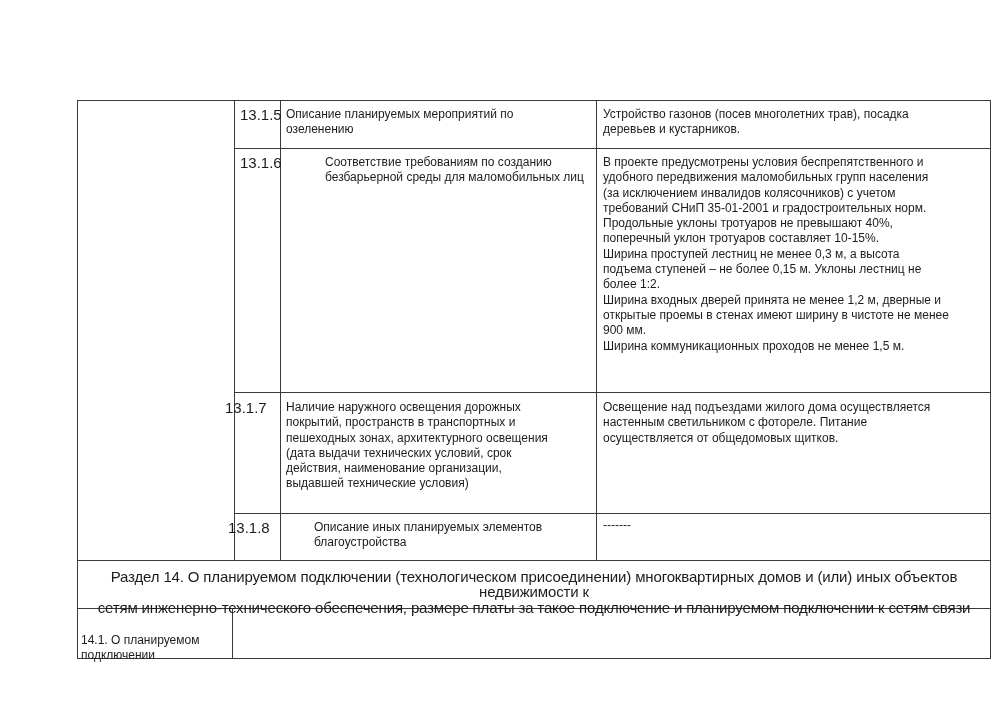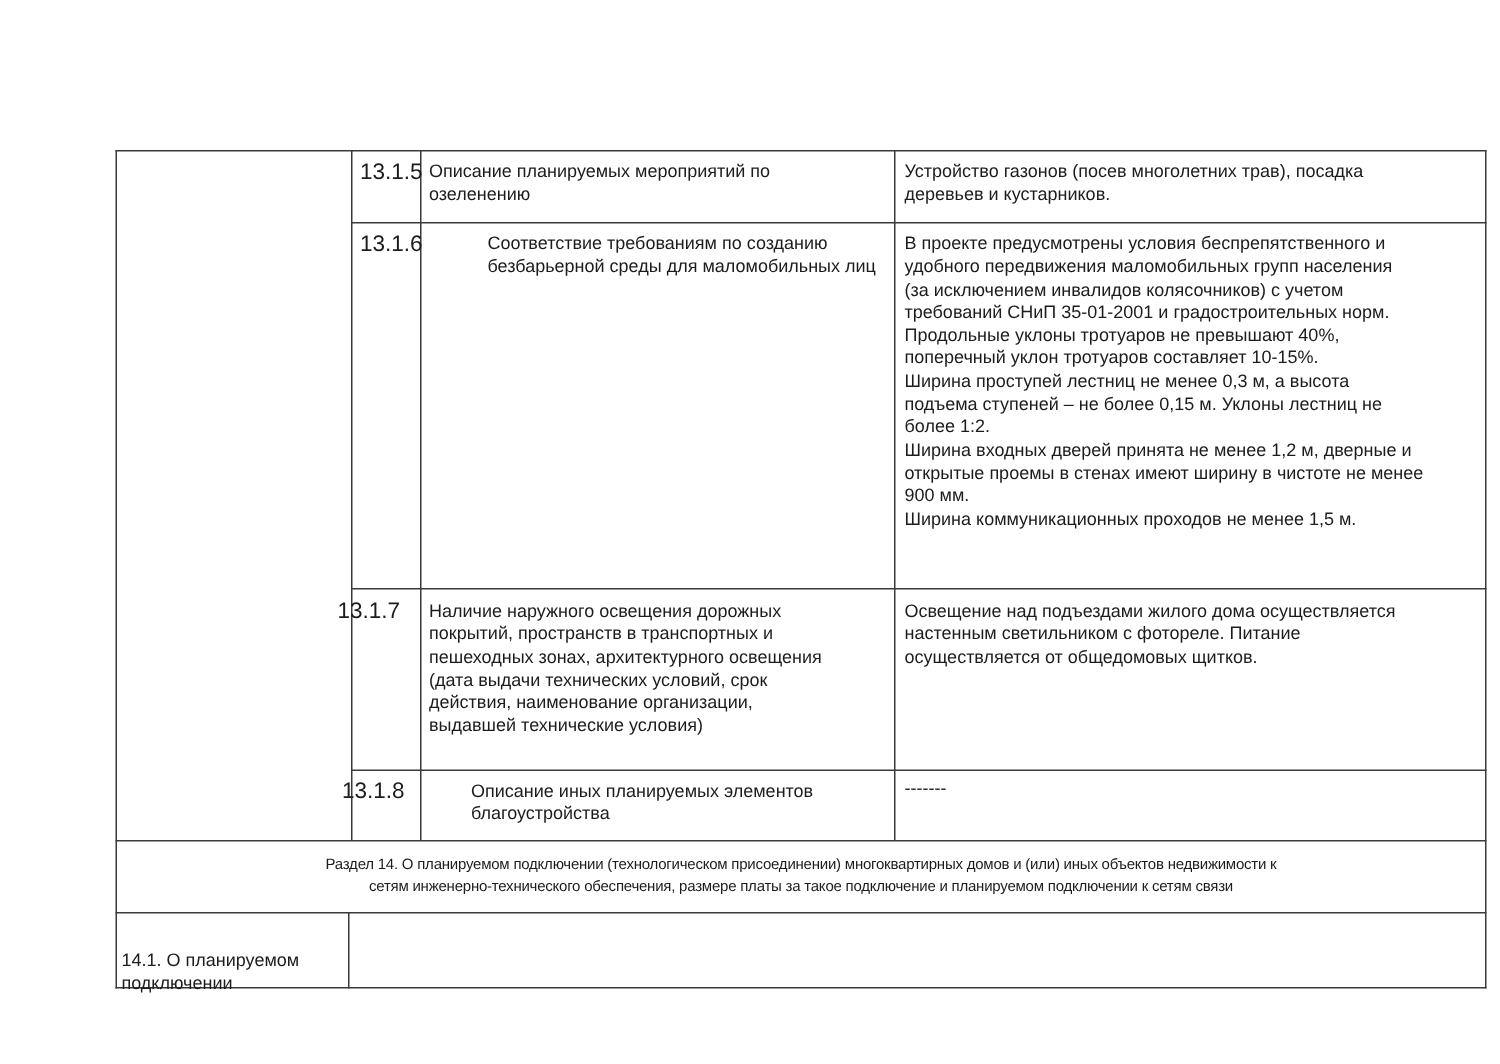--- a/index.html
+++ b/index.html
@@ -12,21 +12,21 @@
     .page { position: absolute; left: 0; top: 0; width: 1000px; height: 709px; }
     .line { position: absolute; background: #3a3a3a; }
     .h { height: 1px; }
     .v { width: 1px; }
     .txt {
       position: absolute; font-size: 12px; line-height: 15.3px;
       white-space: pre-line; color: #1c1c1c;
     }
     .num { font-size: 15px; }
     .center { text-align: center; }
-    .narrow { font-size: 10px; letter-spacing: -0.15px; }
+    .narrow { font-size: 15px; letter-spacing: -0.15px; }
   </style>
 </head>
 <body>
 
 <div class="page">
 
   <div class="line h" style="left:77px; top:100px; width:914px;"></div>
   <div class="line v" style="left:77px; top:100px; height:559px;"></div>
   <div class="line v" style="left:990px; top:100px; height:559px;"></div>
   <div class="line h" style="left:77px; top:658px; width:914px;"></div>

